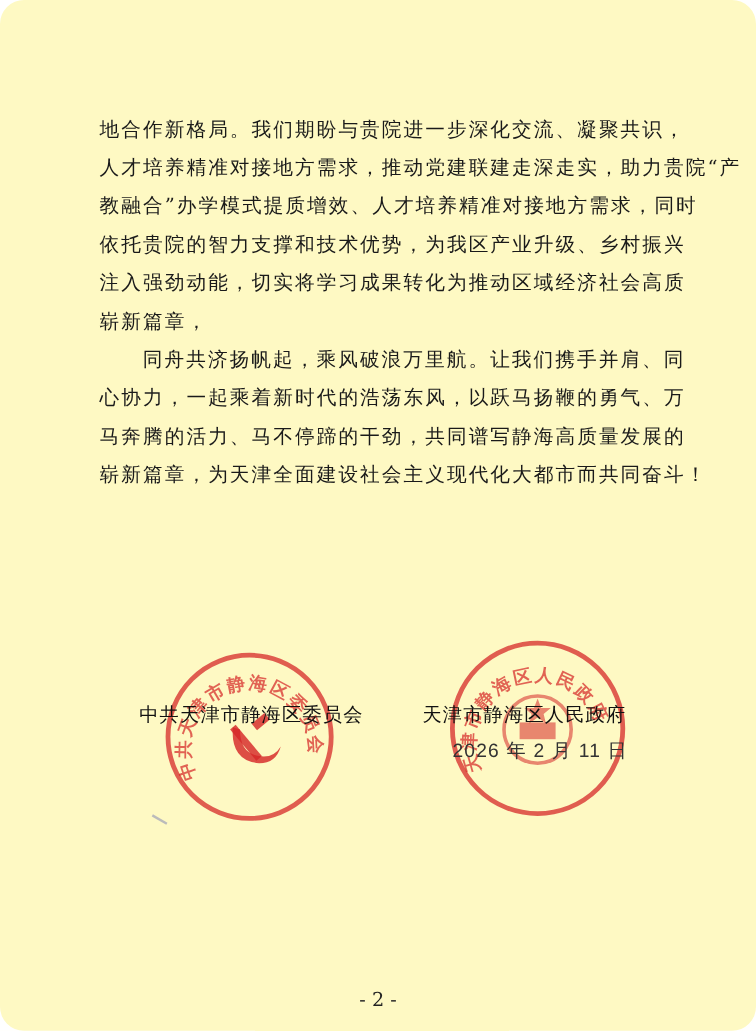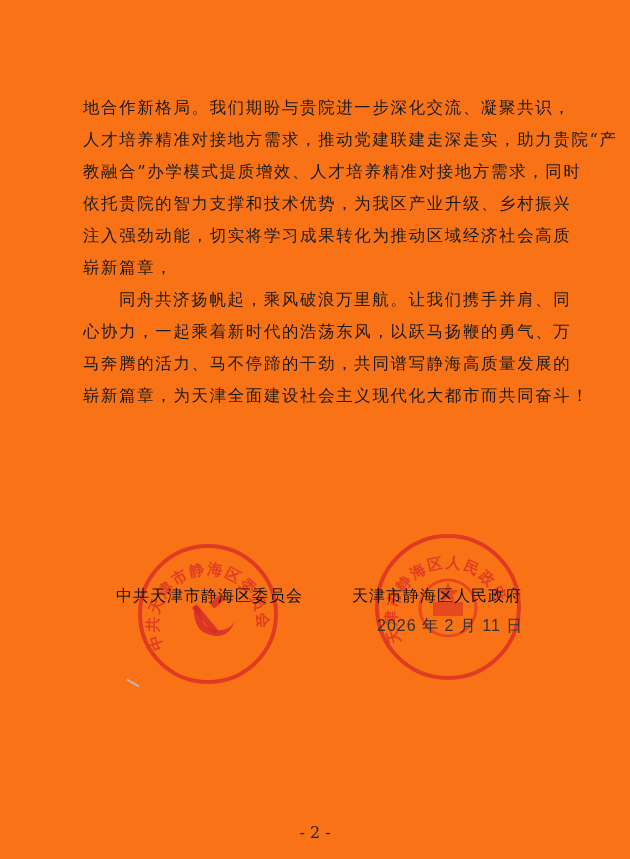--- a/index.html
+++ b/index.html
@@ -12,21 +12,22 @@
       height: 859px;
       position: relative;
       overflow: hidden;
       font-family: "DejaVu Serif", "Liberation Serif", serif;
       color: #1a1a1a;
     }
     .page {
       position: absolute;
       left: 0; top: 0;
       width: 630px; height: 859px;
-      background: #f97316;
+      background: #fef9c3;
+      border-radius: 20px;
     }
     .body-text {
       position: absolute;
       left: 83px;
       top: 92px;
       width: 466px;
       font-size: 16.4px;
       line-height: 32px;
       letter-spacing: 1.7px;
     }

